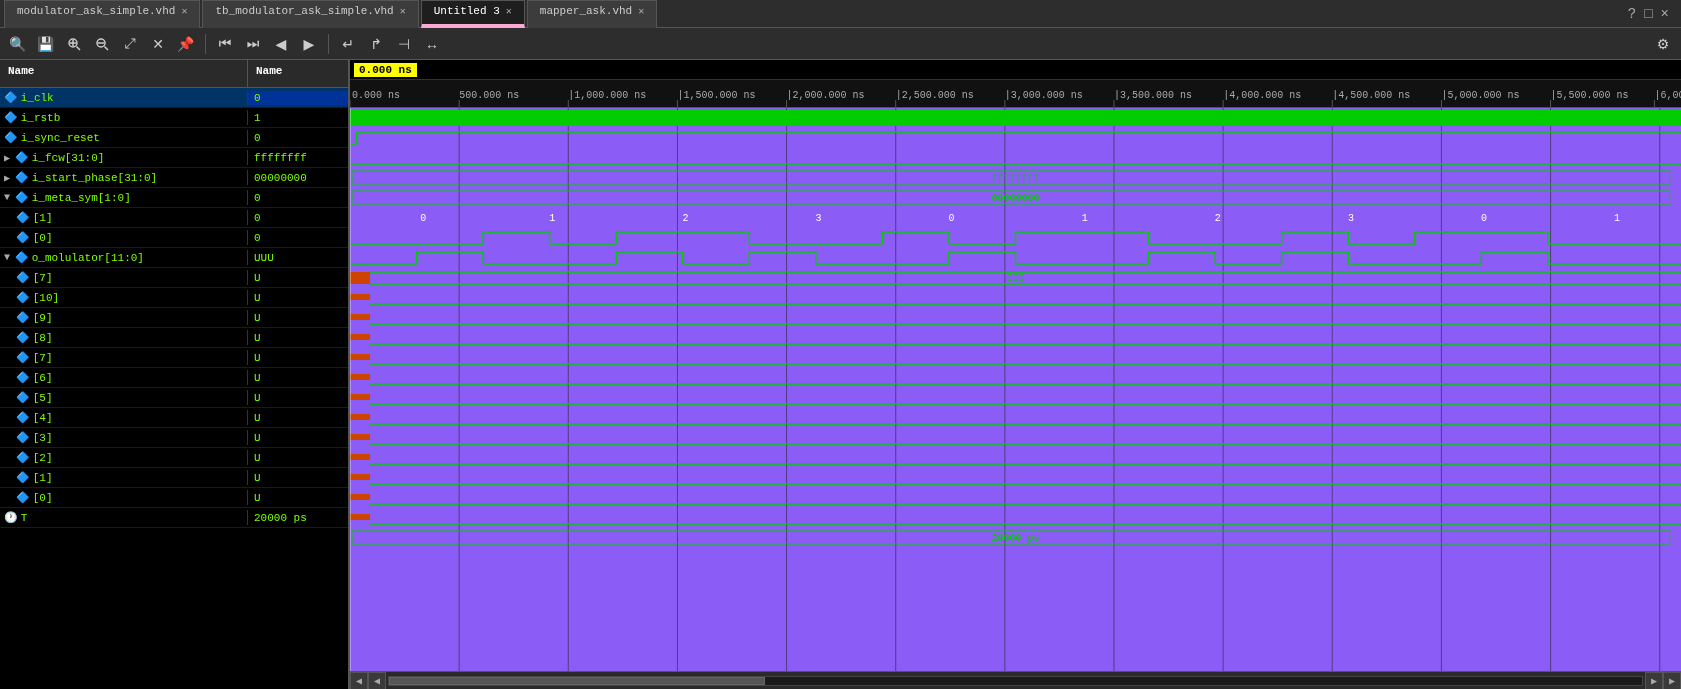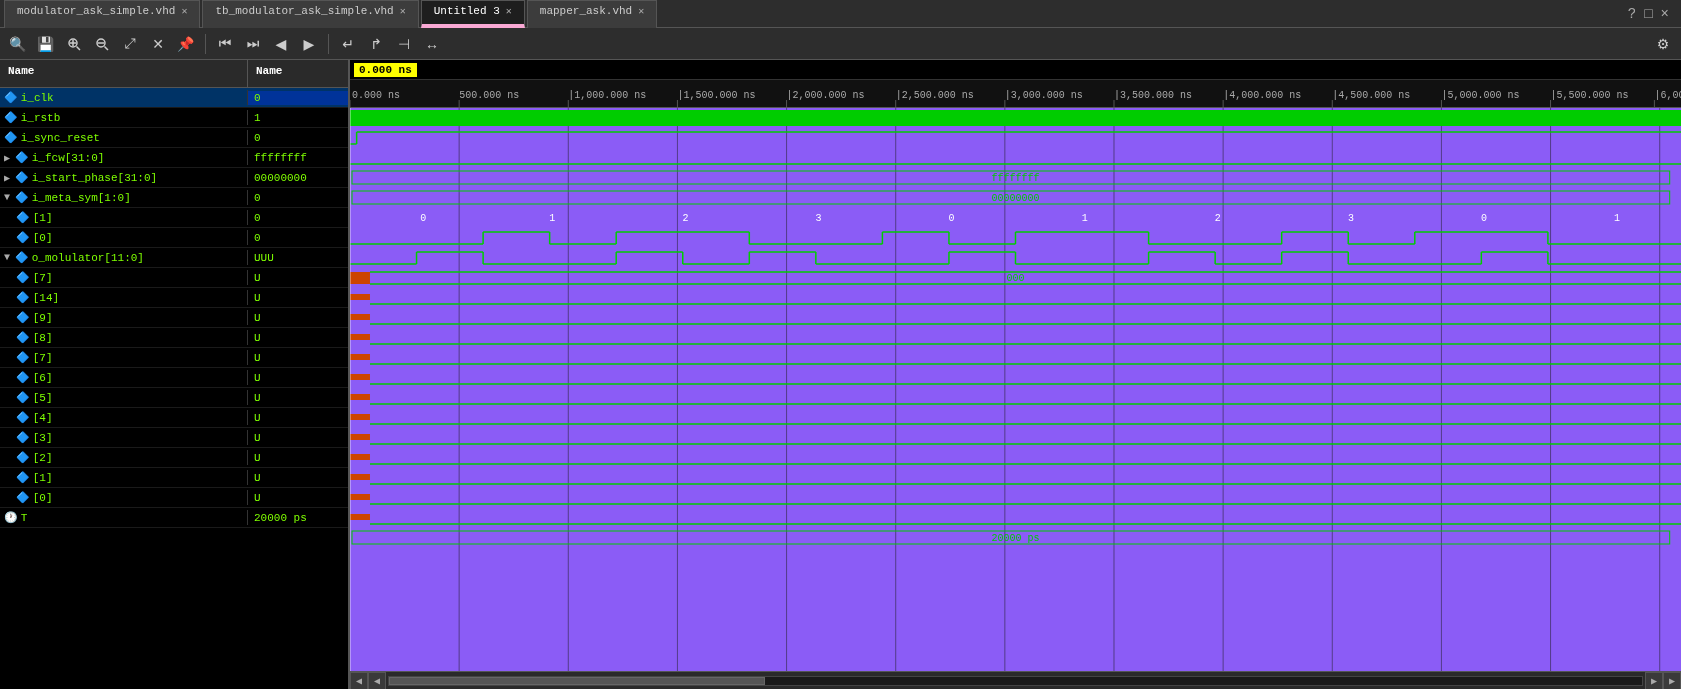--- a/index.html
+++ b/index.html
@@ -239,21 +239,21 @@
       <div class="signal-row">
           <div class="signal-name-cell indented-1">
             <span style="color:#4a9;">🔷</span>
             <span>[7]</span>
           </div>
           <div class="signal-value-cell">U</div>
         </div>
       <div class="signal-row">
           <div class="signal-name-cell indented-1">
             <span style="color:#4a9;">🔷</span>
-            <span>[14]</span>
+            <span>[10]</span>
           </div>
           <div class="signal-value-cell">U</div>
         </div>
       <div class="signal-row">
           <div class="signal-name-cell indented-1">
             <span style="color:#4a9;">🔷</span>
             <span>[9]</span>
           </div>
           <div class="signal-value-cell">U</div>
         </div>

